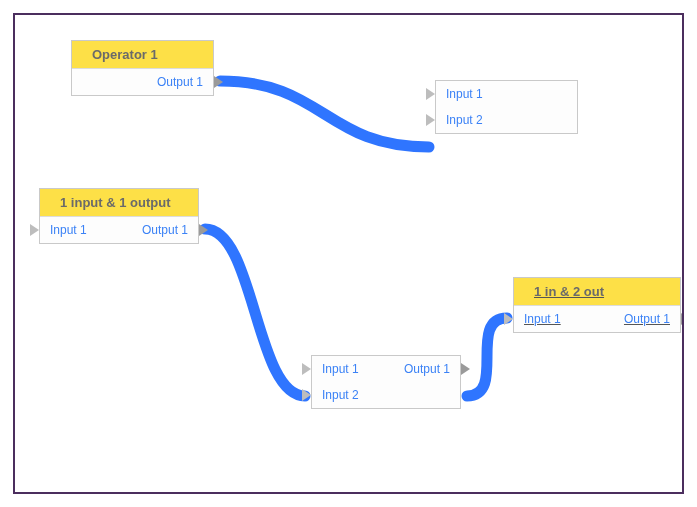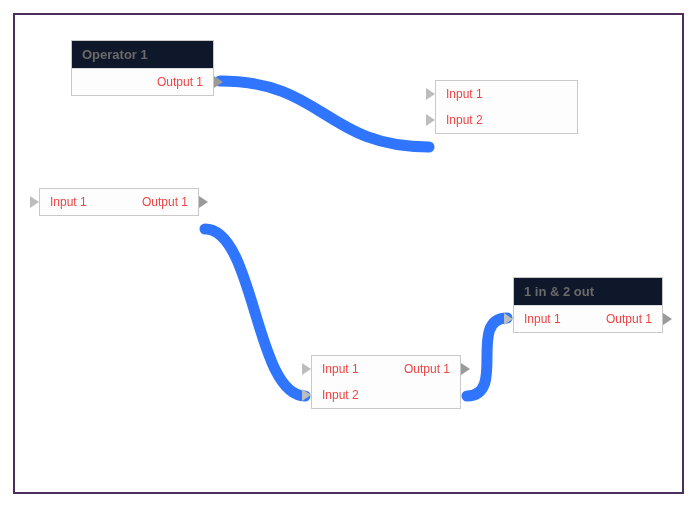--- a/index.html
+++ b/index.html
@@ -39,38 +39,38 @@
   .node {
     position: absolute;
     border: 1px solid #c9c9c9;
     background: #fdfdfd;
     color: #555;
     box-shadow: 0 0 0 rgba(0,0,0,0);
     font-size: 13px;
     box-sizing: border-box;
   }
   .node-header {
-    background: #0f172a;
+    background: #fde047;
     border-bottom: 1px solid #dcdcdc;
     font-weight: bold;
     color: #6a6a6a;
-    padding: 6px 10px;
+    padding: 6px 20px;
     font-size: 13px;
   }
   .ports {
     position: relative;
   }
   .port-row {
     position: relative;
     height: 26px;
     display: flex;
     align-items: center;
     justify-content: space-between;
     padding: 0 10px;
-    color: #ef4444;
+    color: #3b82f6;
     font-size: 12px;
   }
   .port-label { white-space: nowrap; }
   .port-label.in { text-align: center; }
   .port-label.out { text-align: right; margin-left: auto; }
   
   .tri {
     position: absolute;
     width: 0; height: 0;
     border-top: 6px solid transparent;
@@ -107,20 +107,21 @@
         <span class="tri in" style="left: -10px; top: 7px;"></span>
           </div>
         <div class="port-row">
           <span class="port-label in">Input 2</span>
         <span class="tri in" style="left: -10px; top: 7px;"></span>
           </div>
       </div>
     </div>
 
     <div class="node" id="node-io11" style="left: 24px; top: 173px; width: 160px;">
+      <div class="node-header">1 input &amp; 1 output</div>
       <div class="ports">
         <div class="port-row">
           <span class="port-label in">Input 1</span>
           <span class="port-label out">Output 1</span>
         <span class="tri in" style="left: -10px; top: 7px;"></span>
             <span class="tri out" style="right: -10px; top: 7px;"></span>
           </div>
       </div>
     </div>
 
@@ -132,21 +133,21 @@
         <span class="tri in" style="left: -10px; top: 7px;"></span>
             <span class="tri out" style="right: -10px; top: 7px;"></span>
           </div>
         <div class="port-row">
           <span class="port-label in">Input 2</span>
         <span class="tri in" style="left: -10px; top: 7px;"></span>
           </div>
       </div>
     </div>
 
-    <div class="node" id="node-io12" style="left: 498px; top: 262px; width: 150px;">
+    <div class="node" id="node-io12" style="left: 498px; top: 262px; width: 168px; text-decoration: underline;">
       <div class="node-header">1 in &amp; 2 out</div>
       <div class="ports">
         <div class="port-row">
           <span class="port-label in">Input 1</span>
           <span class="port-label out">Output 1</span>
         <span class="tri in" style="left: -10px; top: 7px;"></span>
             <span class="tri out" style="right: -10px; top: 7px;"></span>
           </div>
       </div>
     </div>

